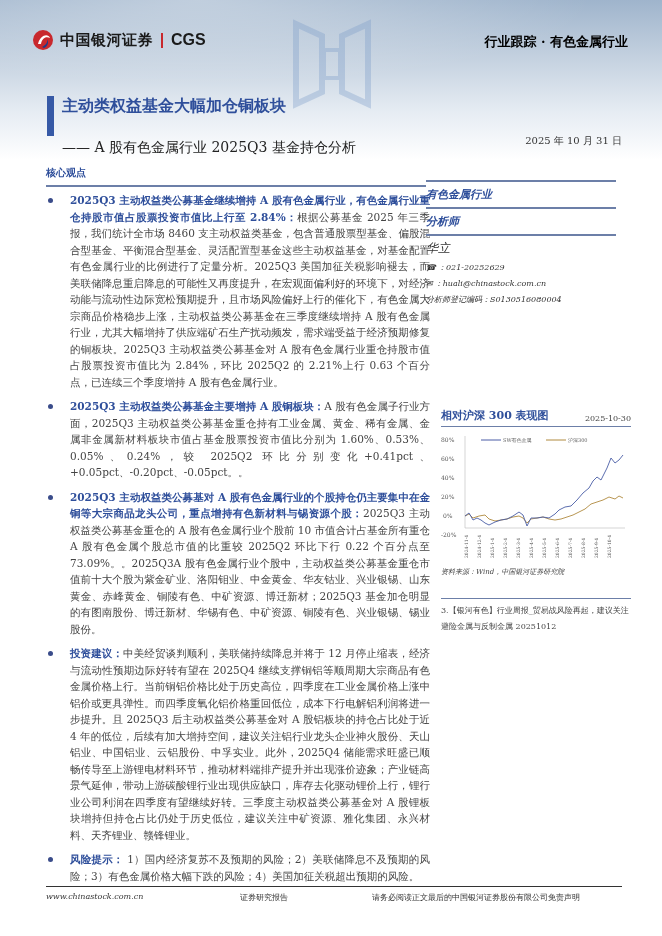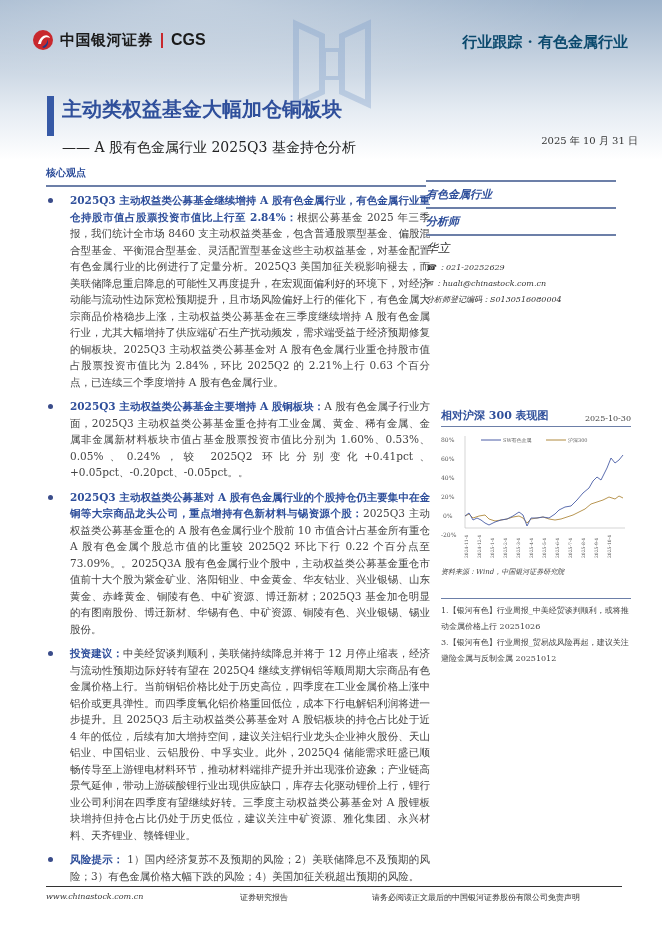--- a/index.html
+++ b/index.html
@@ -8,25 +8,25 @@
   .header-bg { position:absolute; left:0; top:0; width:662px; height:160px;
     background: linear-gradient(180deg, #9fb4cc 0%, #c3d0df 35%, #e6ecf3 70%, #ffffff 100%); }
   .header-bg::after { content:""; position:absolute; left:0; right:0; top:0; height:100px;
     background: radial-gradient(ellipse at 30% 0%, rgba(255,255,255,0.35), rgba(255,255,255,0) 60%); }
   .watermark { position:absolute; left:292px; top:16px; width:80px; height:96px; opacity:0.35; }
   .logo { position:absolute; left:32px; top:29px; display:flex; align-items:center; gap:6px; }
   .logo-mark { width:22px; height:22px; }
   .logo-cn { font-family:"DejaVu Sans", sans-serif; font-weight:bold; font-size:15px; color:#1a1a1a; letter-spacing:0.5px; }
   .logo-sep { width:2px; height:15px; background:#c8282d; margin:0 2px; }
   .logo-en { font-family:"Liberation Sans", sans-serif; font-weight:bold; font-size:16px; color:#1a1a1a; }
-  .header-right { position:absolute; right:34px; top:33px; font-size:15px; font-weight:bold; color:#0c4a6e; }
+  .header-right { position:absolute; right:34px; top:33px; font-size:13px; font-weight:bold; color:#000000; }
   .title-bar { position:absolute; left:47px; top:96px; width:7px; height:40px; background:#3659a6; }
-  .title { position:absolute; left:62px; top:96px; font-size:20px; font-weight:bold; color:#2f4f9b; }
+  .title { position:absolute; left:62px; top:96px; font-size:16px; font-weight:bold; color:#2f4f9b; }
   .subtitle { position:absolute; left:62px; top:123px; font-size:14px; color:#222;margin-top:16px; }
-  .date { position:absolute; right:24px; top:134px; font-size:10px; color:#333; }
+  .date { position:absolute; right:40px; top:134px; font-size:10px; color:#333; }
 
   .section-label { position:absolute; left:46px; top:166px; font-size:10px; font-weight:bold; color:#2f4f9b; }
   .rule-main { position:absolute; left:46px; top:185px; width:380px; height:2px; background:#6c7fa8; }
 
   .left-col { position:absolute; left:46px; top:190px; width:384px; font-size:10.5px; line-height:16.5px; }
   .bullet { position:relative; padding-left:24px; margin-bottom:8px; text-align:justify; color:#444; }
   .bullet .dot { position:absolute; left:2px; top:6px; width:5px; height:5px; border-radius:50%; background:#3a4c8a; }
   .bullet .lead { font-weight:bold; color:#2f4f9b; }
 
   .right-col { position:absolute; left:426px; top:180px; width:190px;font-style:italic; }
@@ -162,21 +162,20 @@
     <text transform="translate(144,128) rotate(-90)">2025-8-4</text>
     <text transform="translate(157,128) rotate(-90)">2025-9-4</text>
     <text transform="translate(170,128) rotate(-90)">2025-10-4</text>
   </g>
 </svg>
 <div class="chart-source">资料来源：Wind，中国银河证券研究院</div>
 
 <div class="related">
   <div class="rule-thin"></div>
   <ol>
-    <li>1.【银河有色】行业周报_中美经贸谈判顺利，或将推动金属价格上行 20251026</li>
     <li>3.【银河有色】行业周报_贸易战风险再起，建议关注避险金属与反制金属 20251012</li>
   </ol>
 </div>
 
 <div class="footer-rule"></div>
 <div class="footer" style="left:46px;font-style:italic;">www.chinastock.com.cn</div>
 <div class="footer" style="left:240px;">证券研究报告</div>
 <div class="footer" style="left:372px;">请务必阅读正文最后的中国银河证券股份有限公司免责声明</div>
 
 </body></html>

